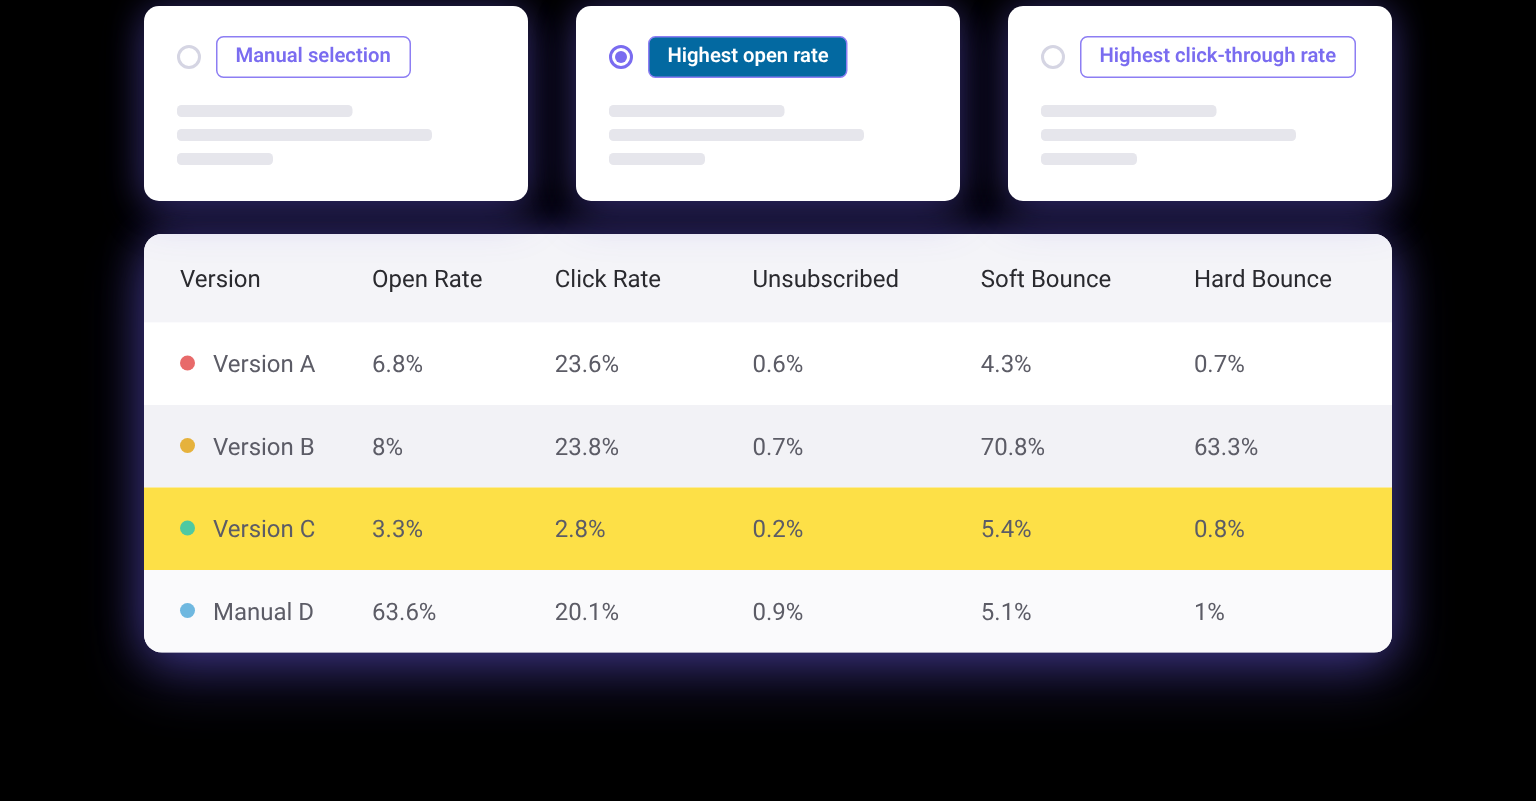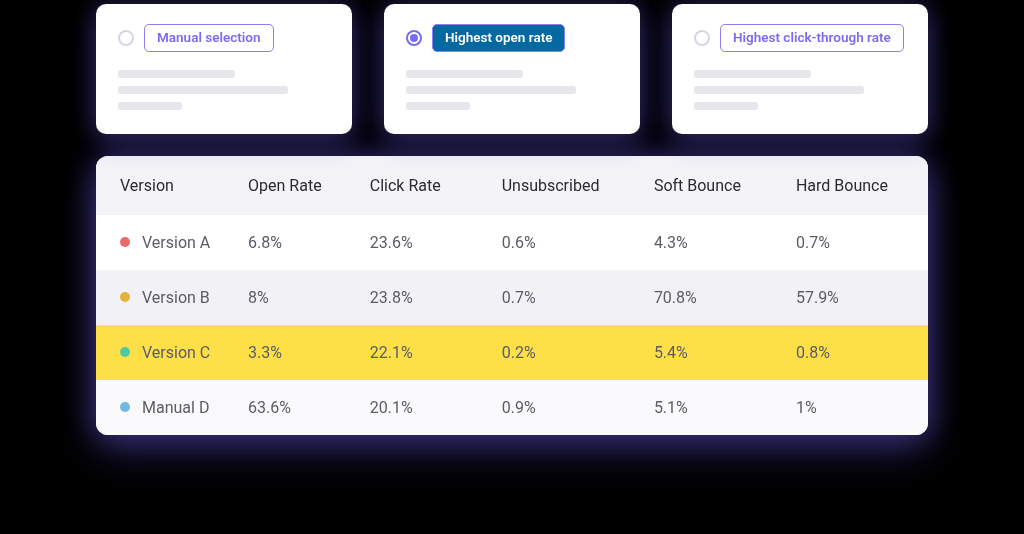--- a/index.html
+++ b/index.html
@@ -212,31 +212,31 @@
             <td>
               <div class="version-cell">
                 <span class="dot" style="background: rgb(230, 178, 60);"></span>
                 <span>Version B</span>
               </div>
             </td>
             <td>8%</td>
             <td>23.8%</td>
             <td>0.7%</td>
             <td>70.8%</td>
-            <td>57.9%</td>
+            <td>63.3%</td>
           </tr>
           <tr>
             <td>
               <div class="version-cell">
                 <span class="dot" style="background: rgb(79, 201, 162);"></span>
                 <span>Version C</span>
               </div>
             </td>
             <td>3.3%</td>
-            <td>22.1%</td>
+            <td>2.8%</td>
             <td>0.2%</td>
             <td>5.4%</td>
             <td>0.8%</td>
           </tr>
           <tr>
             <td>
               <div class="version-cell">
                 <span class="dot" style="background: rgb(111, 184, 224);"></span>
                 <span>Manual D</span>
               </div>

